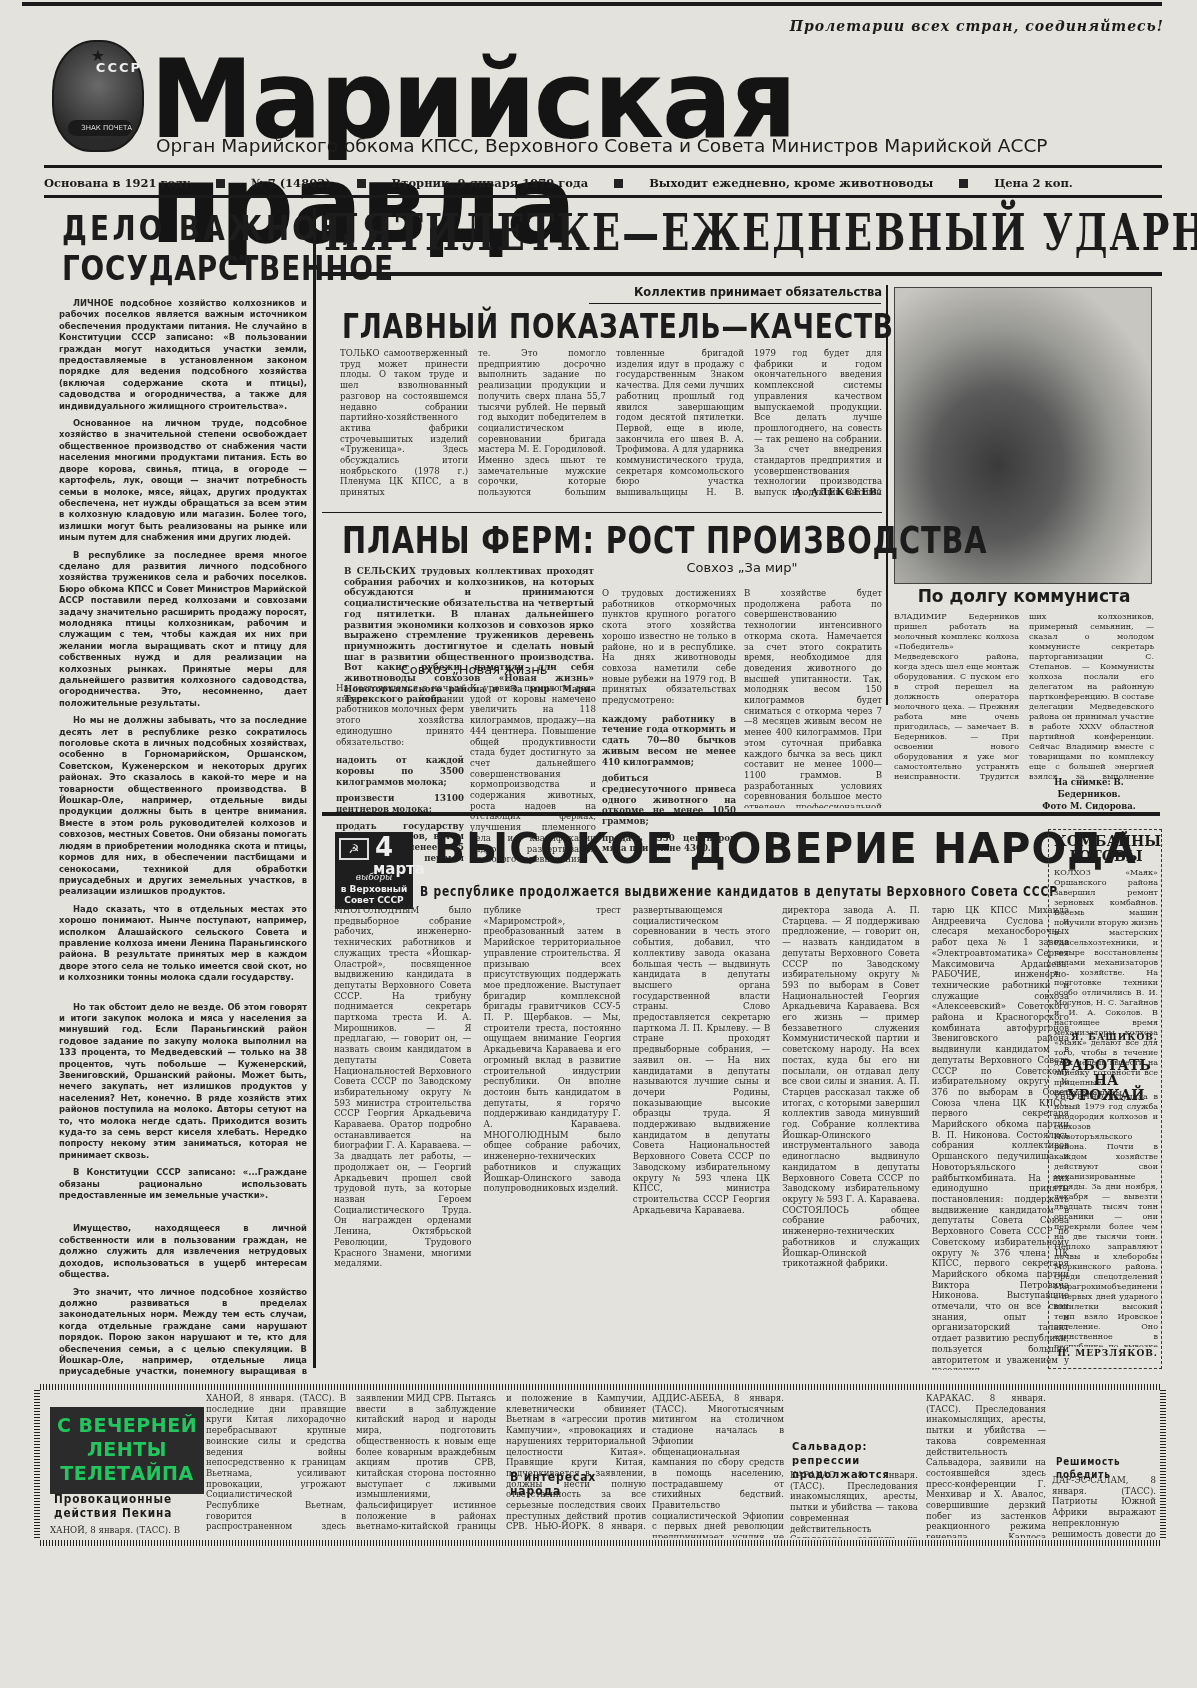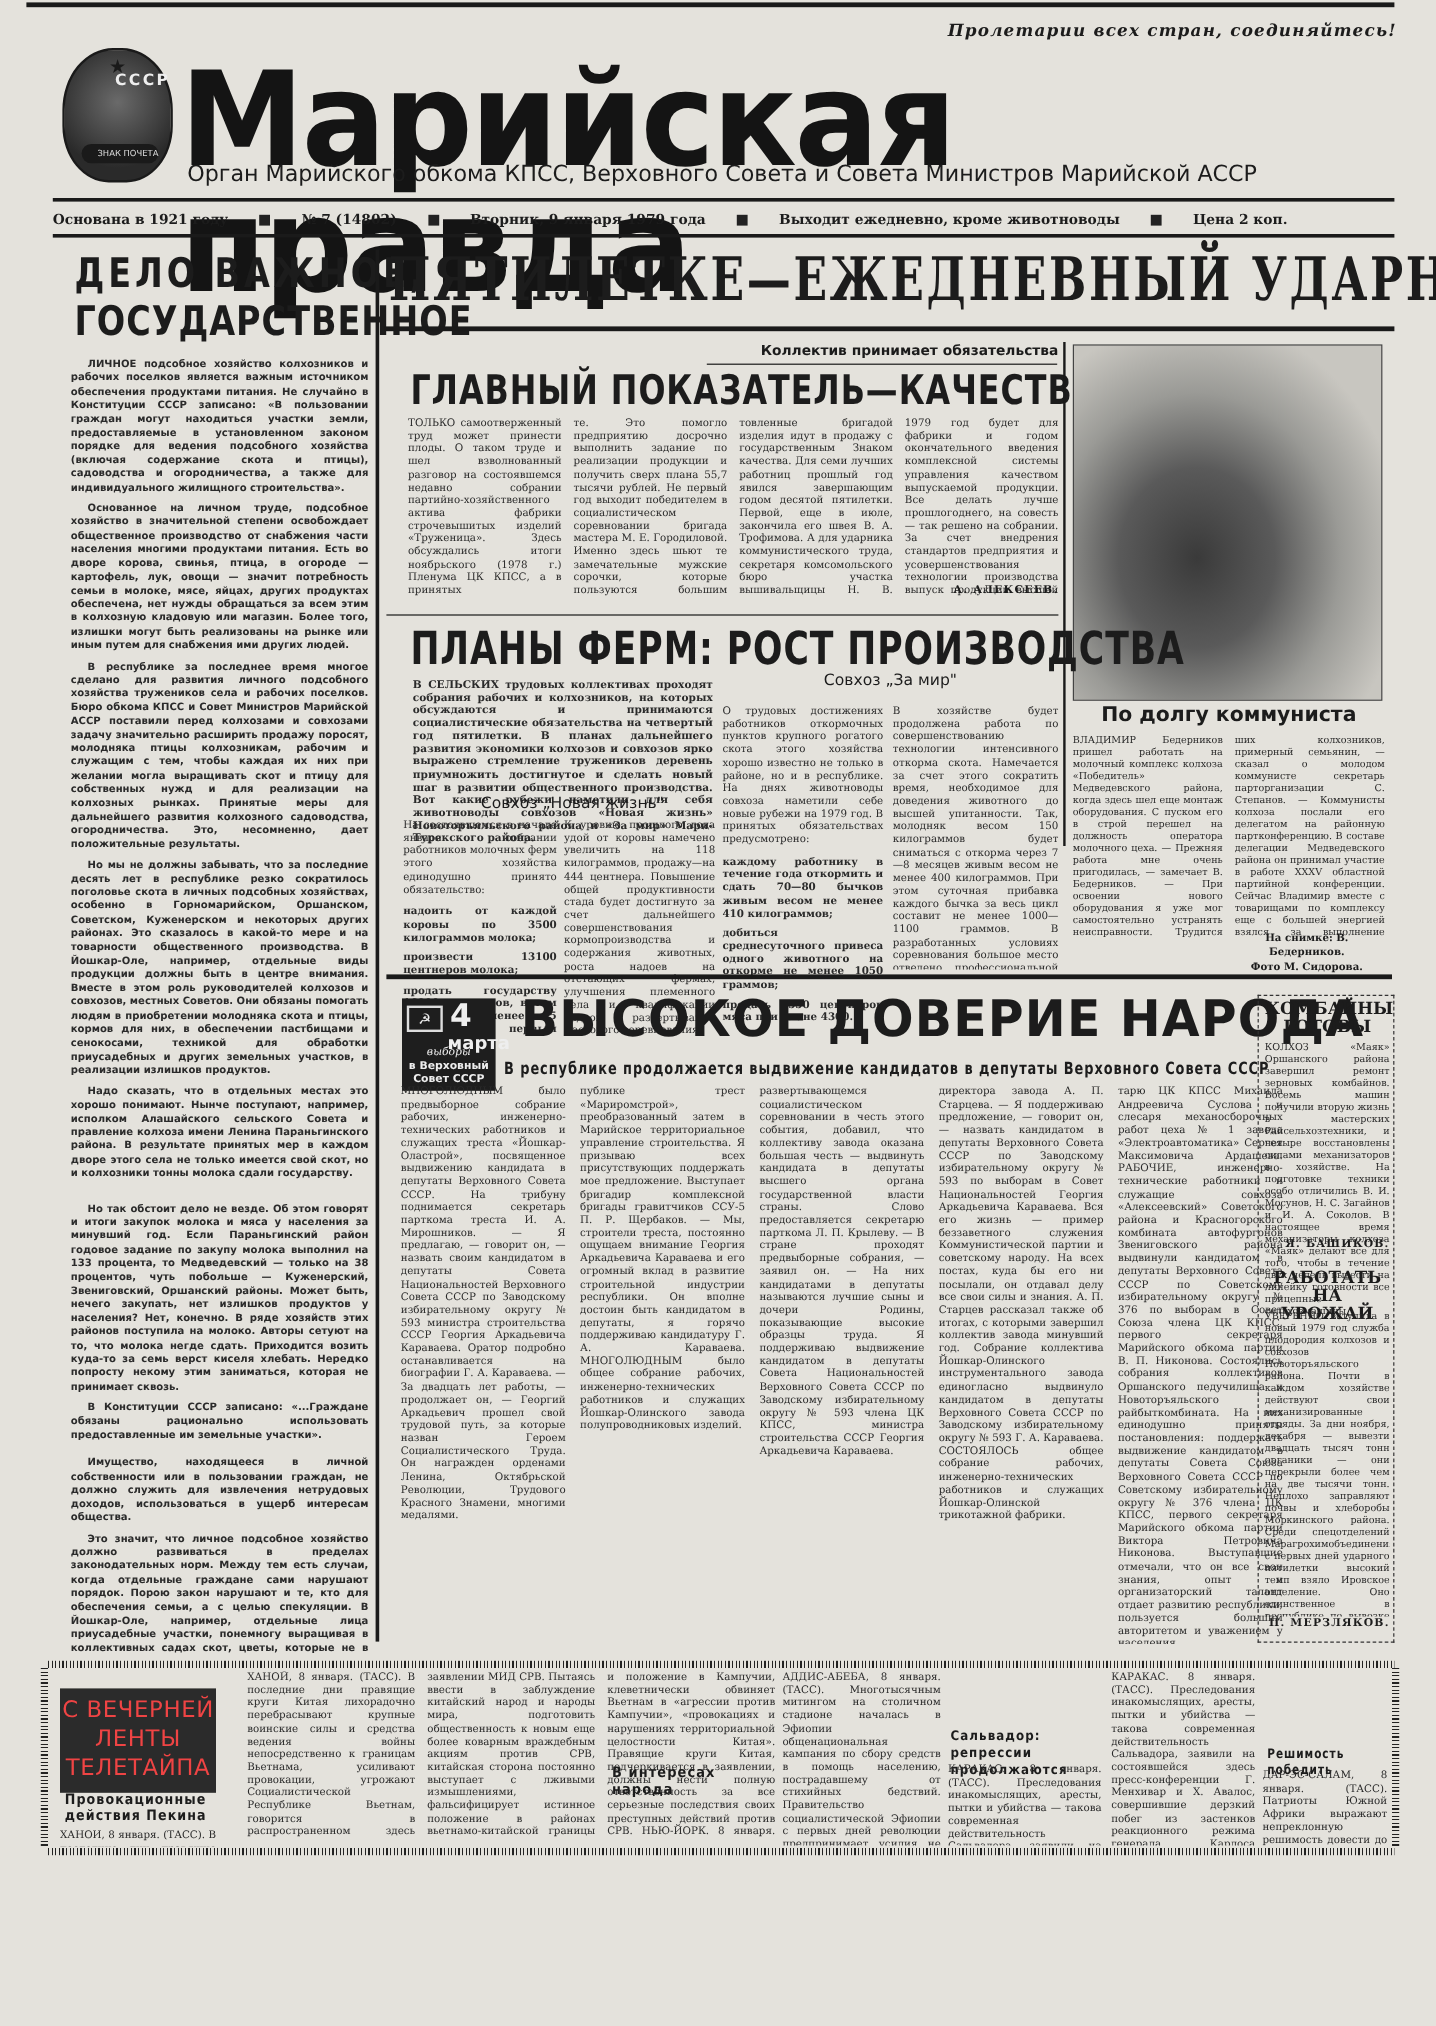--- a/index.html
+++ b/index.html
@@ -19,21 +19,21 @@
 .emblem .star{position:absolute;top:4px;left:0;width:100%;text-align:center;color:#1a1a1a;font-size:16px}
 .h-cond{font-family:"DejaVu Sans",sans-serif;font-weight:bold;letter-spacing:1px;transform-origin:left top}
 .body-txt{font-family:"DejaVu Serif",serif;font-size:8.6px;line-height:10.7px;text-align:justify;color:#2a2a2a}
 .sans-txt{font-family:"DejaVu Sans",sans-serif;font-size:8.4px;line-height:11.4px;text-align:justify;font-weight:bold;color:#2b2b2b}
 .cols{display:flex;gap:10px}
 .cols>div{flex:1}
 .photo{position:absolute;background:radial-gradient(ellipse at 40% 60%,#3a3a3a 0,#5a5a5a 30%,#9a9a96 55%,#c8c6c0 80%);border:1px solid #444}
 .dash-border{position:absolute;border:1px dashed #333}
 .hatch{position:absolute;height:6px;background:repeating-linear-gradient(90deg,#222 0 1px,transparent 1px 3px)}
 .vhatch{position:absolute;width:6px;background:repeating-linear-gradient(180deg,#222 0 1px,transparent 1px 3px)}
-.teletype{position:absolute;left:28px;top:1407px;width:130px;height:87px;background:#2b2b2b;color:#ef4444;font-family:"DejaVu Sans",sans-serif;font-weight:normal;font-size:19px;line-height:24px;text-align:center;padding-top:6px;letter-spacing:0.5px}
+.teletype{position:absolute;left:28px;top:1407px;width:154px;height:87px;background:#2b2b2b;color:#22c55e;font-family:"DejaVu Sans",sans-serif;font-weight:bold;font-size:19px;line-height:24px;text-align:center;padding-top:6px;letter-spacing:0.5px}
 .badge4{position:absolute;left:313px;top:832px;width:78px;height:77px;background:#1e1e1e;color:#eee;font-family:"DejaVu Sans",sans-serif;text-align:center}
 .sig{font-family:"DejaVu Serif",serif;font-weight:bold;font-size:9px;text-align:right;letter-spacing:1px}
 </style>
 </head>
 <body>
 
 <div class="page">
 
   <div class="rule" style="left:0;top:2px;width:1140px;height:4px"></div>
 
@@ -65,21 +65,21 @@
     <div class="h-cond" style="font-size:34px;line-height:40px;transform:scaleX(0.82);white-space:nowrap;letter-spacing:4px">ДЕЛО ВАЖНОЕ,</div>
     <div class="h-cond" style="font-size:34px;line-height:40px;transform:scaleX(0.82);white-space:nowrap">ГОСУДАРСТВЕННОЕ</div>
   </div>
   <div class="abs sans-txt" style="left:37px;top:298px;width:248px;height:1080px;overflow:hidden">
     <p style="text-indent:14px;margin-bottom:6px">ЛИЧНОЕ подсобное хозяйство колхозников и рабочих поселков является важным источником обеспечения продуктами питания. Не случайно в Конституции СССР записано: «В пользовании граждан могут находиться участки земли, предоставляемые в установленном законом порядке для ведения подсобного хозяйства (включая содержание скота и птицы), садоводства и огородничества, а также для индивидуального жилищного строительства».</p>
     <p style="text-indent:14px;margin-bottom:6px">Основанное на личном труде, подсобное хозяйство в значительной степени освобождает общественное производство от снабжения части населения многими продуктами питания. Есть во дворе корова, свинья, птица, в огороде — картофель, лук, овощи — значит потребность семьи в молоке, мясе, яйцах, других продуктах обеспечена, нет нужды обращаться за всем этим в колхозную кладовую или магазин. Более того, излишки могут быть реализованы на рынке или иным путем для снабжения ими других людей.</p>
     <p style="text-indent:14px;margin-bottom:6px">В республике за последнее время многое сделано для развития личного подсобного хозяйства тружеников села и рабочих поселков. Бюро обкома КПСС и Совет Министров Марийской АССР поставили перед колхозами и совхозами задачу значительно расширить продажу поросят, молодняка птицы колхозникам, рабочим и служащим с тем, чтобы каждая их них при желании могла выращивать скот и птицу для собственных нужд и для реализации на колхозных рынках. Принятые меры для дальнейшего развития колхозного садоводства, огородничества. Это, несомненно, дает положительные результаты.</p>
     <p style="text-indent:14px;margin-bottom:6px">Но мы не должны забывать, что за последние десять лет в республике резко сократилось поголовье скота в личных подсобных хозяйствах, особенно в Горномарийском, Оршанском, Советском, Куженерском и некоторых других районах. Это сказалось в какой-то мере и на товарности общественного производства. В Йошкар-Оле, например, отдельные виды продукции должны быть в центре внимания. Вместе в этом роль руководителей колхозов и совхозов, местных Советов. Они обязаны помогать людям в приобретении молодняка скота и птицы, кормов для них, в обеспечении пастбищами и сенокосами, техникой для обработки приусадебных и других земельных участков, в реализации излишков продуктов.</p>
     <p style="text-indent:14px;margin-bottom:18px">Надо сказать, что в отдельных местах это хорошо понимают. Нынче поступают, например, исполком Алашайского сельского Совета и правление колхоза имени Ленина Параньгинского района. В результате принятых мер в каждом дворе этого села не только имеется свой скот, но и колхозники тонны молока сдали государству.</p>
     <p style="text-indent:14px;margin-bottom:6px">Но так обстоит дело не везде. Об этом говорят и итоги закупок молока и мяса у населения за минувший год. Если Параньгинский район годовое задание по закупу молока выполнил на 133 процента, то Медведевский — только на 38 процентов, чуть побольше — Куженерский, Звениговский, Оршанский районы. Может быть, нечего закупать, нет излишков продуктов у населения? Нет, конечно. В ряде хозяйств этих районов поступила на молоко. Авторы сетуют на то, что молока негде сдать. Приходится возить куда-то за семь верст киселя хлебать. Нередко попросту некому этим заниматься, которая не принимает сквозь.</p>
-    <p style="text-indent:14px;margin-bottom:12px">В Конституции СССР записано: «...Граждане обязаны рационально использовать предоставленные им земельные участки».</p>
+    <p style="text-indent:14px;margin-bottom:22px">В Конституции СССР записано: «...Граждане обязаны рационально использовать предоставленные им земельные участки».</p>
     <p style="text-indent:14px;margin-bottom:6px">Имущество, находящееся в личной собственности или в пользовании граждан, не должно служить для извлечения нетрудовых доходов, использоваться в ущерб интересам общества.</p>
     <p style="text-indent:14px;margin-bottom:6px">Это значит, что личное подсобное хозяйство должно развиваться в пределах законодательных норм. Между тем есть случаи, когда отдельные граждане сами нарушают порядок. Порою закон нарушают и те, кто для обеспечения семьи, а с целью спекуляции. В Йошкар-Оле, например, отдельные лица приусадебные участки, понемногу выращивая в коллективных садах скот, цветы, которые не в колхозных рынках реализуют.</p>
 
   </div>
 
   <div class="rule" style="left:291px;top:208px;width:3px;height:1160px"></div>
 
   <div class="abs h-cond" style="left:302px;top:205px;font-size:50px;line-height:56px;white-space:nowrap;transform:scaleX(0.735);letter-spacing:3px;font-family:'DejaVu Serif',serif;font-weight:bold">ПЯТИЛЕТКЕ—ЕЖЕДНЕВНЫЙ УДАРНЫЙ ТРУД</div>
   <div class="rule" style="left:298px;top:272px;width:842px;height:4px"></div>
 

